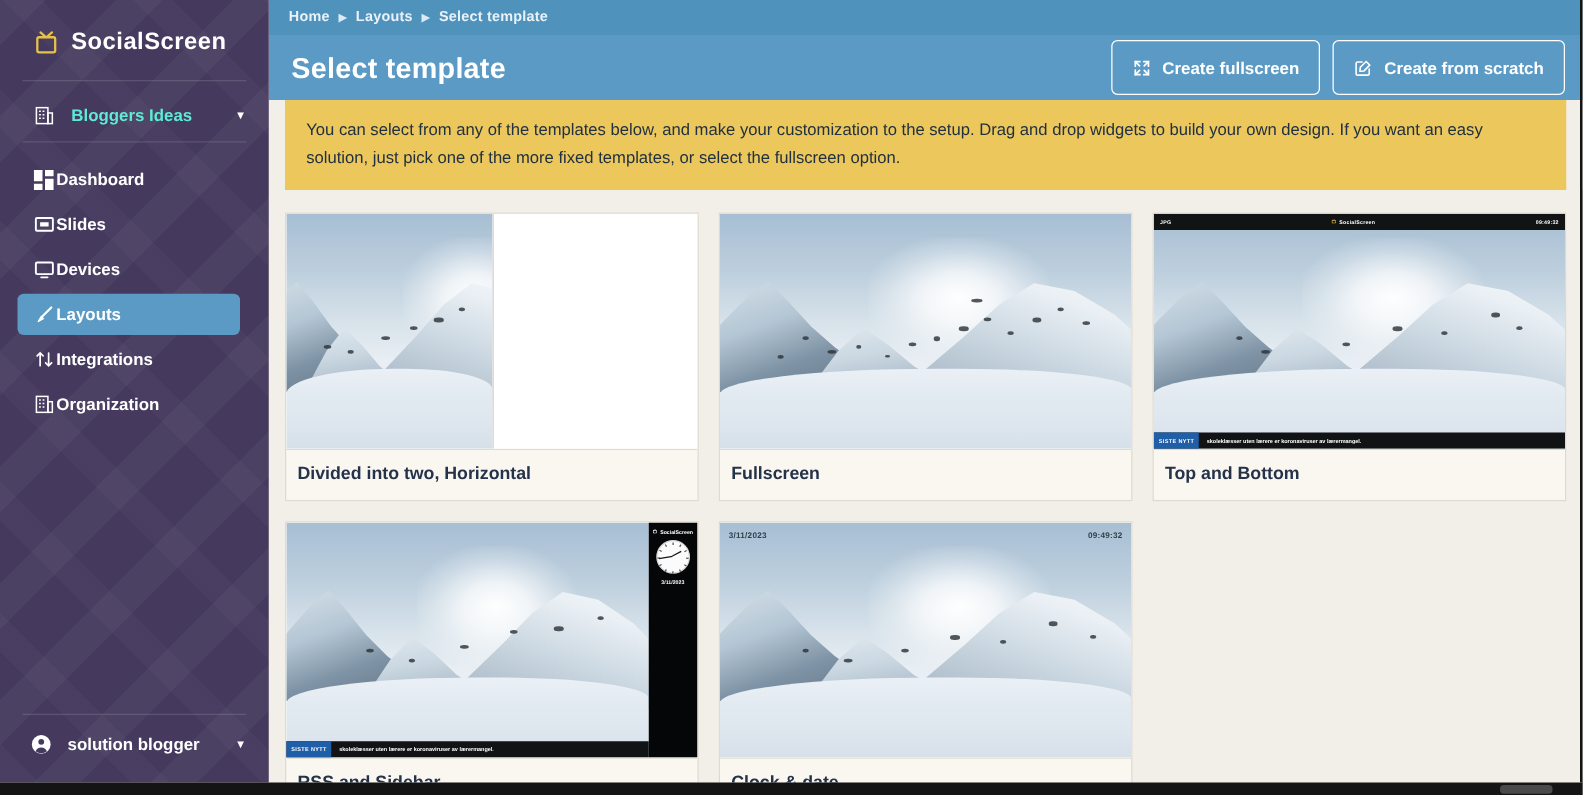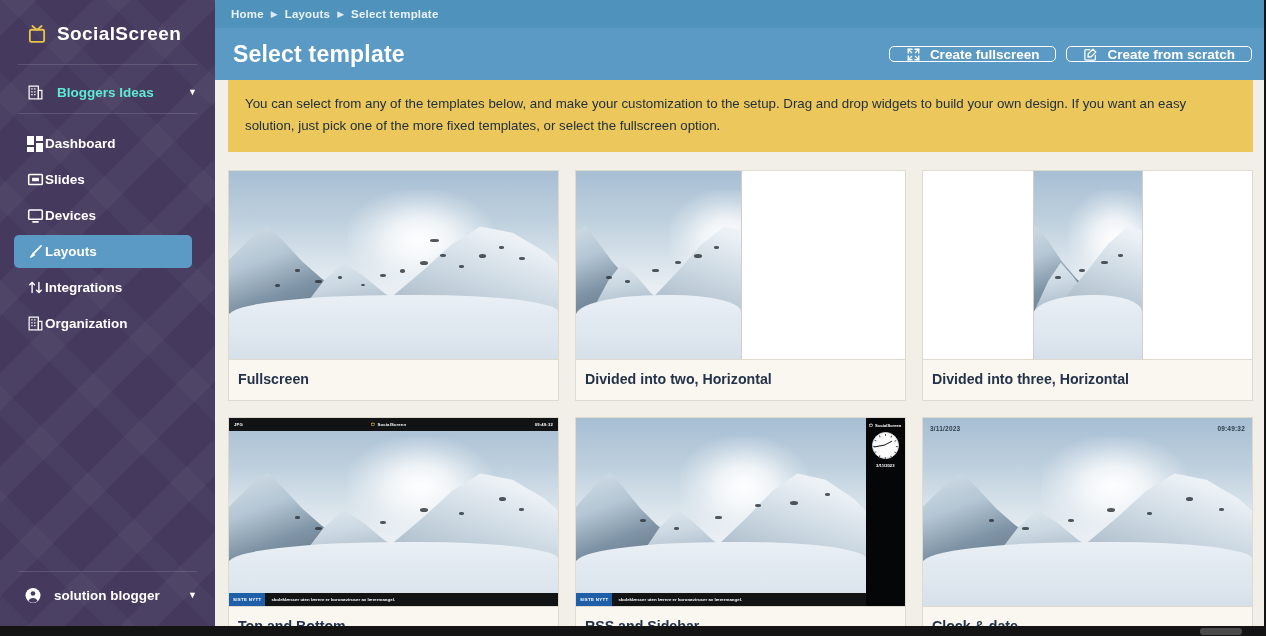--- a/index.html
+++ b/index.html
@@ -161,21 +161,21 @@
     color: #ffffff;
     font-size: 23px;
     font-weight: bold;
     letter-spacing: 0.2px;
     flex: 1;
   }
   .hbtn {
     display: flex;
     align-items: center;
     gap: 9px;
-    height: 16px;
+    height: 44px;
     padding: 0 16px;
     border: 1.4px solid #ffffff;
     border-radius: 5px;
     color: #ffffff;
     font-size: 13.5px;
     font-weight: bold;
     background: transparent;
     cursor: pointer;
     white-space: nowrap;
   }
@@ -545,20 +545,43 @@
         <span>Create from scratch</span>
       </button>
     </div>
 
     <div class="info-wrap">
       <div class="info-banner">You can select from any of the templates below, and make your customization to the setup. Drag and drop widgets to build your own design. If you want an easy solution, just pick one of the more fixed templates, or select the fullscreen option.</div>
     </div>
 
     <div class="grid-scroll">
       <div class="grid">
+
+        <div class="card">
+          <div class="thumb">
+            <div class="scene" style="width:50%;">
+              <div class="sun" style="left:92%;width:70%;"></div>
+              <div class="peakL" style="left:-26%;width:92%;"></div>
+              <div class="peakL2" style="left:10%;width:48%;"></div>
+              <div class="peakR" style="right:-44%;width:112%;"></div>
+              <div class="snowfield"></div>
+              <div class="rocks">
+                <i style="left:18%;top:56%;width:6px;height:3px"></i>
+                <i style="left:30%;top:58%;width:5px;height:3px"></i>
+                <i style="left:46%;top:52%;width:7px;height:3px"></i>
+                <i style="left:60%;top:48%;width:6px;height:3px"></i>
+                <i style="left:72%;top:44%;width:8px;height:4px"></i>
+                <i style="left:84%;top:40%;width:5px;height:3px"></i>
+              </div>
+            </div>
+            <div class="split-white" style="left:50%;right:0;"></div>
+            <div class="thumb-divider" style="left:50%;"></div>
+          </div>
+          <div class="card-label">Divided into two, Horizontal</div>
+        </div>
 
         <div class="card">
           <div class="thumb">
             <div class="scene">
               <div class="sun"></div>
               <div class="peakL"></div>
               <div class="peakL2"></div>
               <div class="peakR"></div>
               <div class="snowfield"></div>
               <div class="rocks">
@@ -575,65 +598,20 @@
                 <i style="left:88%;top:46%;width:6px;height:3px"></i>
                 <i style="left:61%;top:36%;width:9px;height:3px"></i>
                 <i style="left:14%;top:60%;width:5px;height:3px"></i>
                 <i style="left:40%;top:60%;width:4px;height:2px"></i>
               </div>
             </div>
           </div>
           <div class="card-label">Fullscreen</div>
         </div>
 
-        <div class="card">
-          <div class="thumb">
-            <div class="scene" style="width:50%;">
-              <div class="sun" style="left:92%;width:70%;"></div>
-              <div class="peakL" style="left:-26%;width:92%;"></div>
-              <div class="peakL2" style="left:10%;width:48%;"></div>
-              <div class="peakR" style="right:-44%;width:112%;"></div>
-              <div class="snowfield"></div>
-              <div class="rocks">
-                <i style="left:18%;top:56%;width:6px;height:3px"></i>
-                <i style="left:30%;top:58%;width:5px;height:3px"></i>
-                <i style="left:46%;top:52%;width:7px;height:3px"></i>
-                <i style="left:60%;top:48%;width:6px;height:3px"></i>
-                <i style="left:72%;top:44%;width:8px;height:4px"></i>
-                <i style="left:84%;top:40%;width:5px;height:3px"></i>
-              </div>
-            </div>
-            <div class="split-white" style="left:50%;right:0;"></div>
-            <div class="thumb-divider" style="left:50%;"></div>
-          </div>
-          <div class="card-label">Divided into two, Horizontal</div>
-        </div>
-
-        <div class="card">
-          <div class="thumb">
-            <div class="split-white" style="left:0;width:33.33%;"></div>
-            <div class="scene" style="position:absolute;left:33.33%;width:33.33%;">
-              <div class="sun" style="left:75%;width:86%;"></div>
-              <div class="peakL" style="left:-40%;width:128%;"></div>
-              <div class="peakL2" style="left:2%;width:62%;"></div>
-              <div class="peakR" style="right:-58%;width:148%;"></div>
-              <div class="snowfield"></div>
-              <div class="rocks">
-                <i style="left:20%;top:56%;width:6px;height:3px"></i>
-                <i style="left:42%;top:52%;width:6px;height:3px"></i>
-                <i style="left:62%;top:48%;width:7px;height:3px"></i>
-                <i style="left:78%;top:44%;width:5px;height:3px"></i>
-              </div>
-            </div>
-            <div class="split-white" style="left:66.66%;right:0;"></div>
-            <div class="thumb-divider" style="left:33.33%;"></div>
-            <div class="thumb-divider" style="left:66.66%;"></div>
-          </div>
-          <div class="card-label">Divided into three, Horizontal</div>
-        </div>
 
         <div class="card">
           <div class="thumb">
             <div class="scene">
               <div class="sun"></div>
               <div class="peakL"></div>
               <div class="peakL2"></div>
               <div class="peakR"></div>
               <div class="snowfield"></div>
               <div class="rocks">

